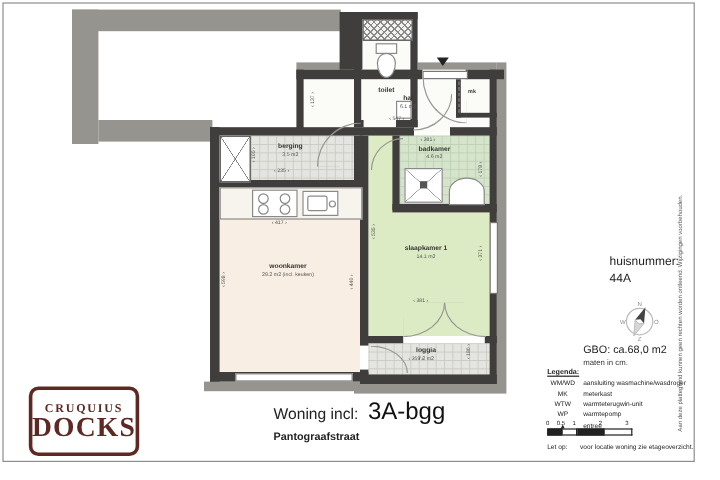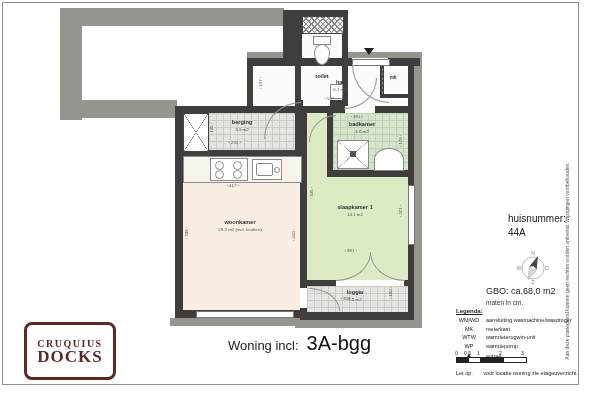--- a/index.html
+++ b/index.html
@@ -65,21 +65,21 @@
   .tb-row{display:flex;align-items:baseline;}
   .tb-label{font-size:13px;color:#222;}
   .tb-type{font-size:20px;margin-left:8px;color:#111;}
   .tb-street{font-size:9px;font-weight:bold;margin-top:4px;}
   .tb-city{font-size:12px;margin-top:1px;}
   
   .logo{position:absolute;left:24px;top:322px;width:86px;height:52px;border:3px solid #5e2823;
         border-radius:8px;display:flex;flex-direction:column;align-items:center;justify-content:center;
         color:#5e2823;font-family:"Liberation Serif",serif;background:#fff;}
   .logo .l1{font-size:10px;font-weight:bold;letter-spacing:1.5px;}
-  .logo .l2{font-size:17px;font-weight:900;letter-spacing:1px;line-height:.9;}
+  .logo .l2{font-size:23px;font-weight:900;letter-spacing:1px;line-height:.9;}
   .mklbl{position:absolute;font-size:6px;color:#333;transform:scale(.75);transform-origin:center;font-weight:bold;}
 </style>
 </head>
 <body>
 
 <div class="page">
   <div class="frame"></div>
 
   <div class="abs" style="left:0;top:0;width:450px;height:340px;">
 
@@ -273,19 +273,20 @@
     <span>voor locatie woning zie etageoverzicht.</span>
   </div>
 
   <div class="disc">Aan deze plattegrond kunnen geen rechten worden ontleend. Wijzigingen voorbehouden.</div>
 
   <div class="tblock">
     <div class="tb-row">
       <span class="tb-label">Woning incl:</span>
       <span class="tb-type">3A-bgg</span>
     </div>
+    <div class="tb-street">Pantograafstraat</div>
   </div>
 
   <div class="logo">
     <div class="l1">CRUQUIUS</div>
     <div class="l2">DOCKS</div>
   </div>
 </div>
 
 </body></html>

